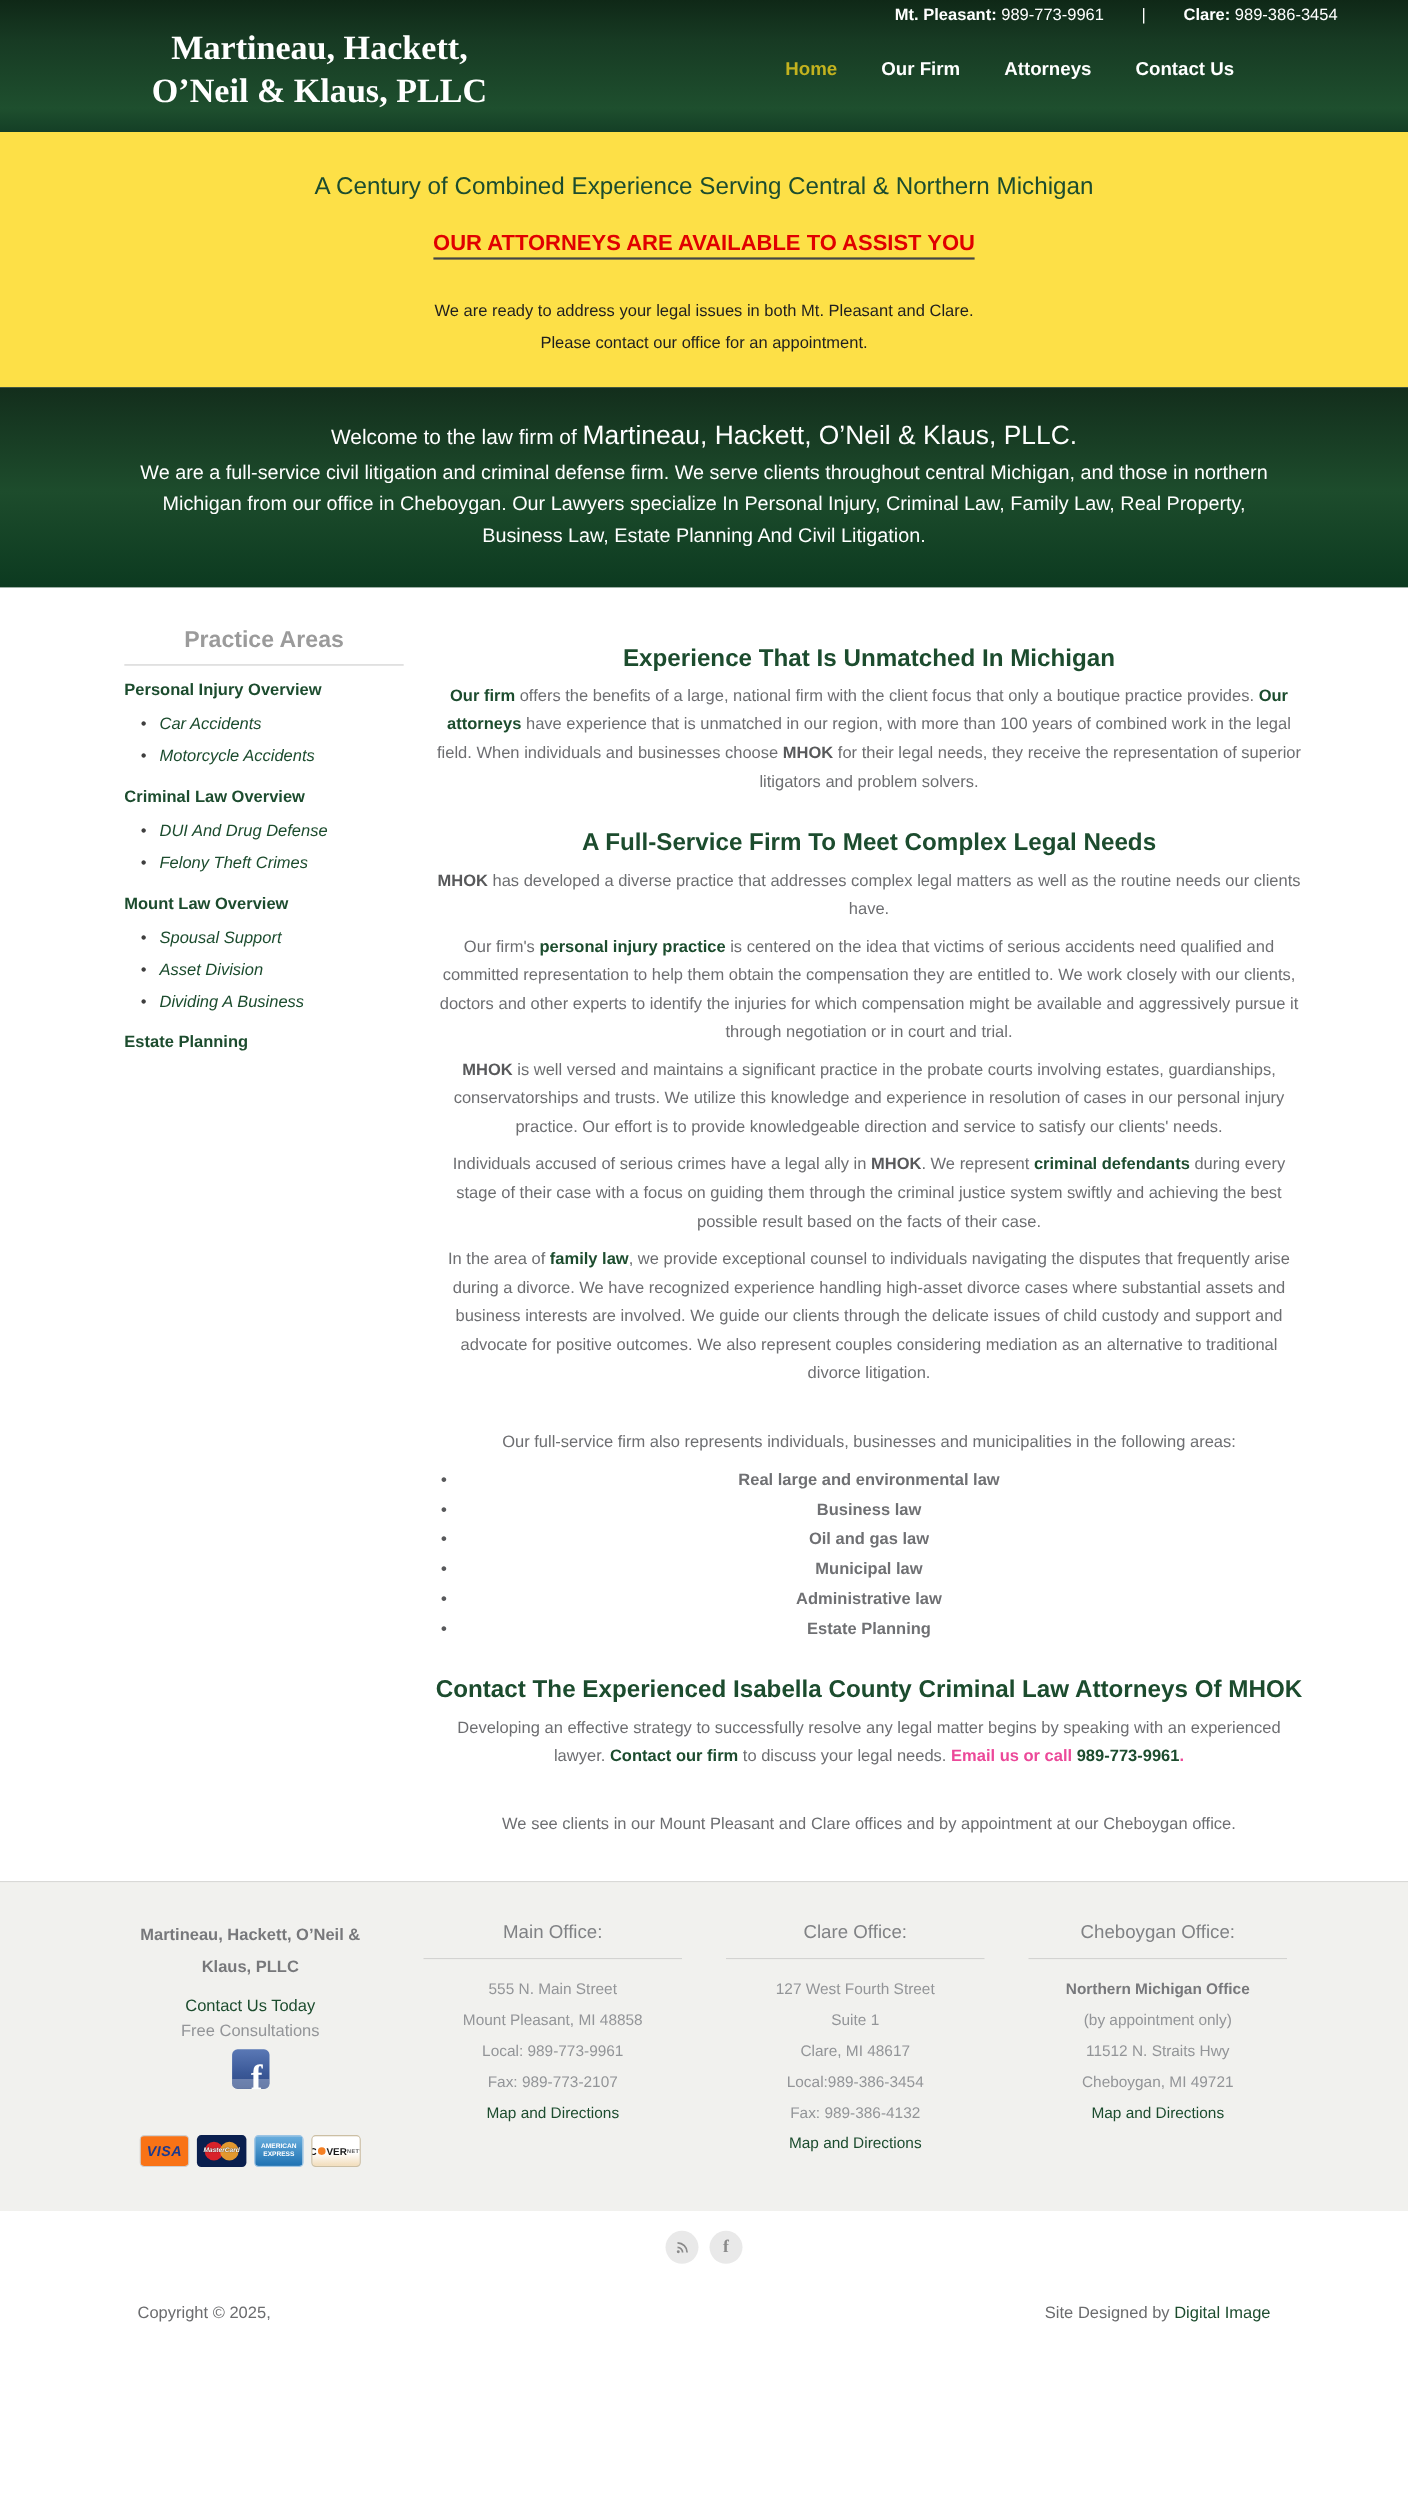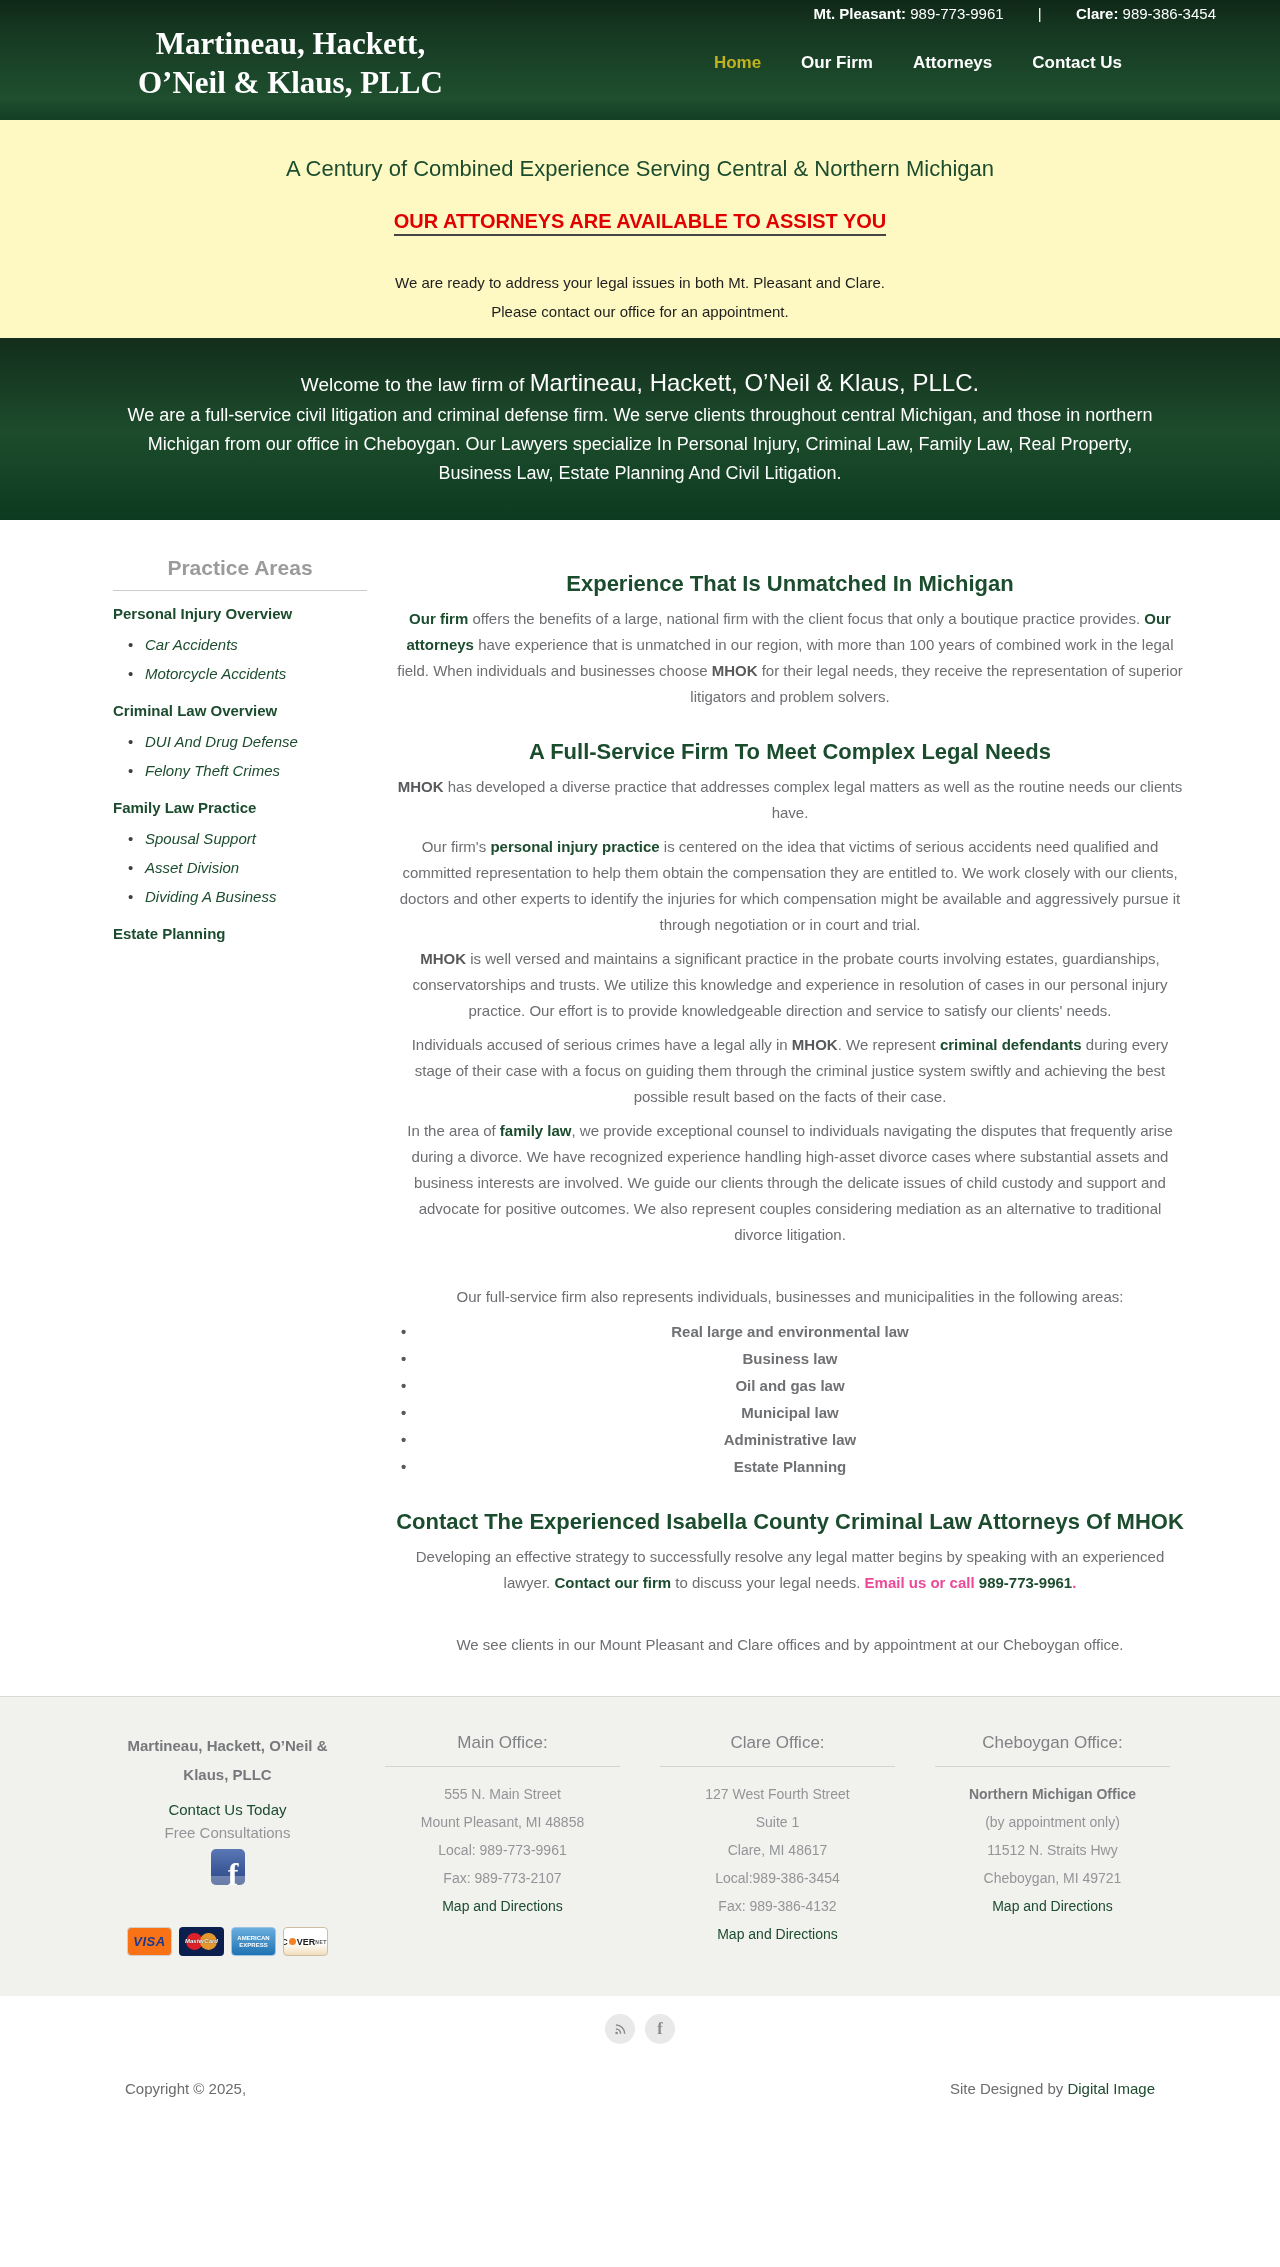--- a/index.html
+++ b/index.html
@@ -11,21 +11,21 @@
   .phone-bar { text-align:right; color:#fff; font-size:15px; padding-right:2px; }
   .phone-bar .lbl { font-weight:bold; }
   .phone-bar .sep { display:inline-block; margin:0 30px; }
   .header-main { display:flex; align-items:center; justify-content:space-between; padding:2px 96px 0 76px; }
   .logo { font-family:"Liberation Serif", serif; font-weight:bold; color:#fff; font-size:31px; line-height:39px; text-align:center; cursor:pointer; }
   .nav { display:flex; gap:40px; font-size:17px; font-weight:bold; }
   .nav a { color:#fff; text-decoration:none; cursor:pointer; }
   .nav a.active { color:#c3b21f; }
 
   
-  .hero { text-align:center; padding:20px 0 12px; background:#fef9c3; }
+  .hero { text-align:center; padding:20px 0 26px; background:#fde047; }
   .hero h1 { color:#1c4c2e; font-size:22px; font-weight:normal; margin:16px 0 0; }
   .hero .alert { display:inline-block; margin-top:28px; color:#e00000; font-size:20px; font-weight:bold; border-bottom:2px solid #454545; padding-bottom:1px; cursor:pointer; }
   .hero p { color:#1f1f1f; font-size:15px; margin:0; line-height:29px; }
   .hero .hero-lines { margin-top:32px; }
 
   
   .welcome { background:linear-gradient(180deg,#132e1c 0%, #1d4c2c 52%, #0c3a20 100%); color:#fff; text-align:center; padding:31px 0 32px; }
   .welcome .intro { font-size:19px; }
   .welcome .firm { font-size:24px; }
   .welcome .body { font-size:18px; line-height:29px; max-width:1060px; margin:4px auto 0; }
@@ -138,21 +138,21 @@
           <a class="group-label">Personal Injury Overview</a>
           <ul>
             <li><a>Car Accidents</a></li>
             <li><a>Motorcycle Accidents</a></li>
           </ul>
           <a class="group-label">Criminal Law Overview</a>
           <ul>
             <li><a>DUI And Drug Defense</a></li>
             <li><a>Felony Theft Crimes</a></li>
           </ul>
-          <a class="group-label">Family Law Practice</a>
+          <a class="group-label">Mount Law Overview</a>
           <ul>
             <li><a>Spousal Support</a></li>
             <li><a>Asset Division</a></li>
             <li><a>Dividing A Business</a></li>
           </ul>
           <a class="group-label">Estate Planning</a>
         </div>
     </aside>
     <section class="main">
         <h2>Experience That Is Unmatched In Michigan</h2>

